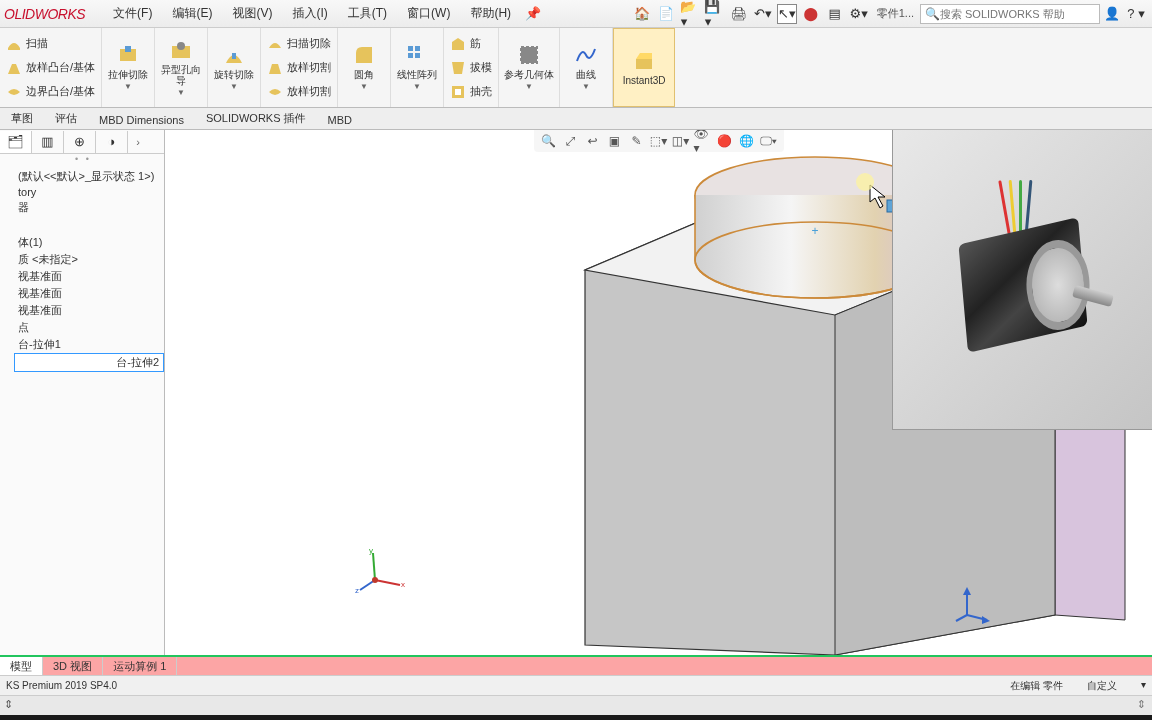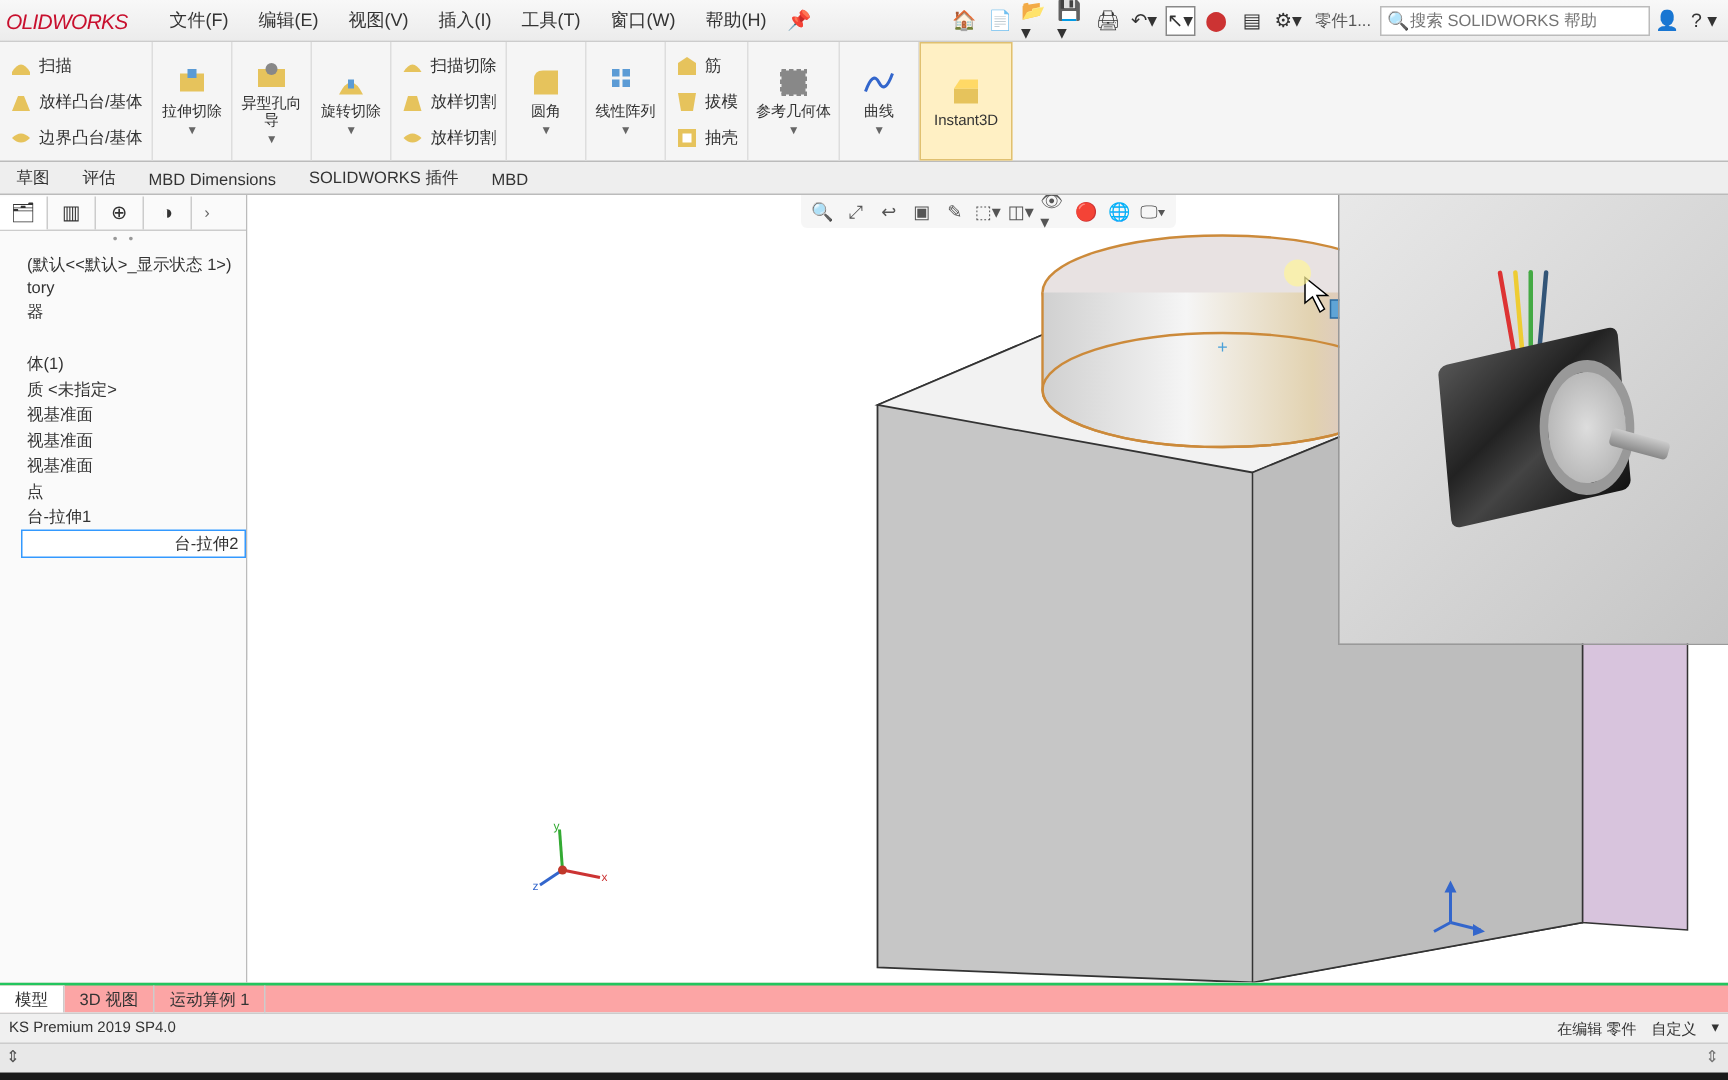--- a/index.html
+++ b/index.html
@@ -67,21 +67,21 @@
 
 .split-handle { position:absolute; left:165px; top:270px; width:8px; height:40px; background:#ddd; border:1px solid #aaa; border-radius:0 3px 3px 0; }
 
 
 .bottom-tabs { height: 20px; border-top: 2px solid #22c55e; display: flex; background: #fca5a5; }
 .btab { padding: 2px 10px; font-size: 11px; border-right: 1px solid #ccc; cursor: default; }
 .btab.active { background: #fff; }
 
 
 .statusbar { height: 20px; background: #f0f0f0; border-top: 1px solid #ccc; display: flex; align-items: center; font-size: 10px; padding: 0 6px; justify-content: space-between; }
-.status-right { display: flex; gap: 10px; }
+.status-right { display: flex; gap: 24px; }
 
 
 .resize-bar { height: 20px; background: #e8e8e8; border-top: 1px solid #ccc; position: relative; }
 .resize-bar::after { content: "⇕"; position: absolute; right: 6px; top: 2px; font-size: 11px; color: #777; }
 .taskbar { height: 40px; background: #1a1a1a; display: flex; align-items: center; padding: 0 4px; position: relative; }
 
 
 .ic-yellow { fill: #e6c35c; }
 .ic-blue { fill: #5b9bd5; }
 .ic-gray { fill: #888; }

